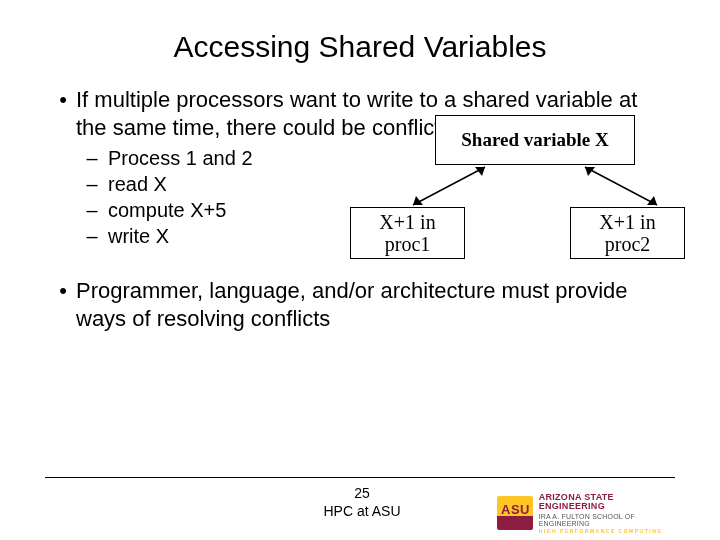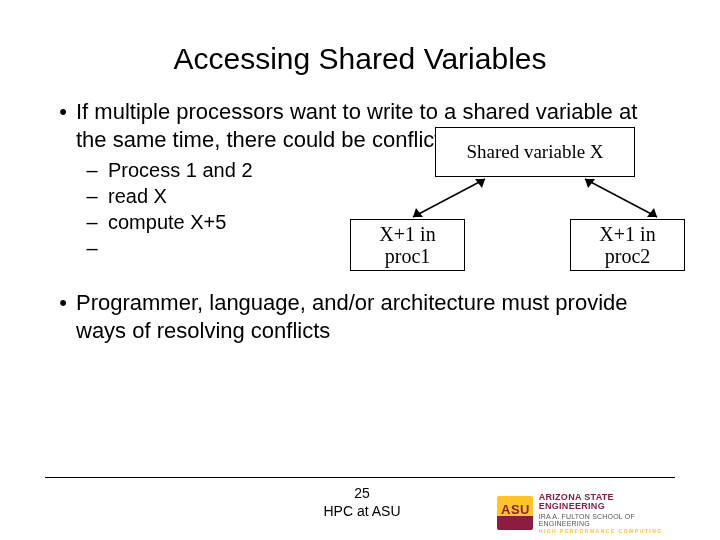--- a/index.html
+++ b/index.html
@@ -1,27 +1,27 @@
 <!DOCTYPE html>
 <html><head>
 <meta charset="utf-8">
 <style>
   * { margin: 0; padding: 0; box-sizing: border-box; }
   html, body { width: 720px; height: 540px; background: #fff; font-family: Arial, Helvetica, sans-serif; color: #000; }
-  .slide { position: relative; width: 720px; height: 540px; padding: 42px 50px 0 50px; }
+  .slide { position: relative; width: 720px; height: 540px; padding: 30px 50px 0 50px; }
   .title { font-size: 30px; text-align: center; margin-bottom: 22px; font-weight: normal; }
   .b1 { font-size: 22px; line-height: 1.25; display: flex; margin-bottom: 4px; }
   .b1 .dot { width: 26px; flex-shrink: 0; text-align: center; }
   .b2 { font-size: 20px; line-height: 1.3; display: flex; margin-left: 26px; }
   .b2 .dash { width: 32px; flex-shrink: 0; text-align: center; }
   .sub-and-diagram { display: flex; margin-top: 2px; }
   .sub-col { flex: 0 0 300px; }
   .diagram { position: relative; flex: 1; height: 150px; margin-top: -30px; }
   .box { position: absolute; border: 1.5px solid #000; background: #fff; text-align: center; display: flex; flex-direction: column; align-items: center; justify-content: center; font-family: "Times New Roman", serif; }
-  .box-top { top: 0; left: 85px; width: 200px; height: 50px; font-size: 19px; font-weight: normal; line-height: 1.1; }
+  .box-top { top: 0; left: 85px; width: 200px; height: 50px; font-size: 19px; font-weight: bold; line-height: 1.1; }
   .box-bl { top: 92px; left: 0; width: 115px; height: 52px; font-size: 20px; line-height: 1.1; }
   .box-br { top: 92px; left: 220px; width: 115px; height: 52px; font-size: 20px; line-height: 1.1; }
   .arrow { position: absolute; }
   .second-bullet { margin-top: 12px; }
   .hr { position: absolute; bottom: 62px; left: 45px; width: 630px; border-top: 1.5px solid #000; }
   .page-area { position: absolute; left: 2px; width: 720px; text-align: center; font-size: 14px; line-height: 1.3; bottom: 20px; }
   .asu-logo { position: absolute; right: 48px; bottom: 6px; width: 175px; height: 42px; display: flex; align-items: center; }
   .asu-mark { width: 40px; height: 34px; background: linear-gradient(180deg,#ffc425 0%,#ffc425 60%,#8c1d40 60%,#8c1d40 100%); border-radius: 2px; position: relative; margin-right: 6px; }
   .asu-mark::after { content:"ASU"; position:absolute; left:4px; top:6px; font-weight:bold; font-size:13px; color:#8c1d40; letter-spacing:0.5px; }
   .asu-text { display:flex; flex-direction:column; line-height:1; }
@@ -50,20 +50,21 @@
       <div class="b2">
         <span class="dash">–</span>
         <span>read X</span>
       </div>
       <div class="b2">
         <span class="dash">–</span>
         <span>compute X+5</span>
       </div>
       <div class="b2">
         <span class="dash">–</span>
+        <span>write X</span>
       </div>
     </div>
 
     <div class="diagram">
       <div class="box box-top">
         <div>Shared variable X</div>
       </div>
       <div class="box box-bl">
         <div>X+1 in</div>
         <div>proc1</div>

